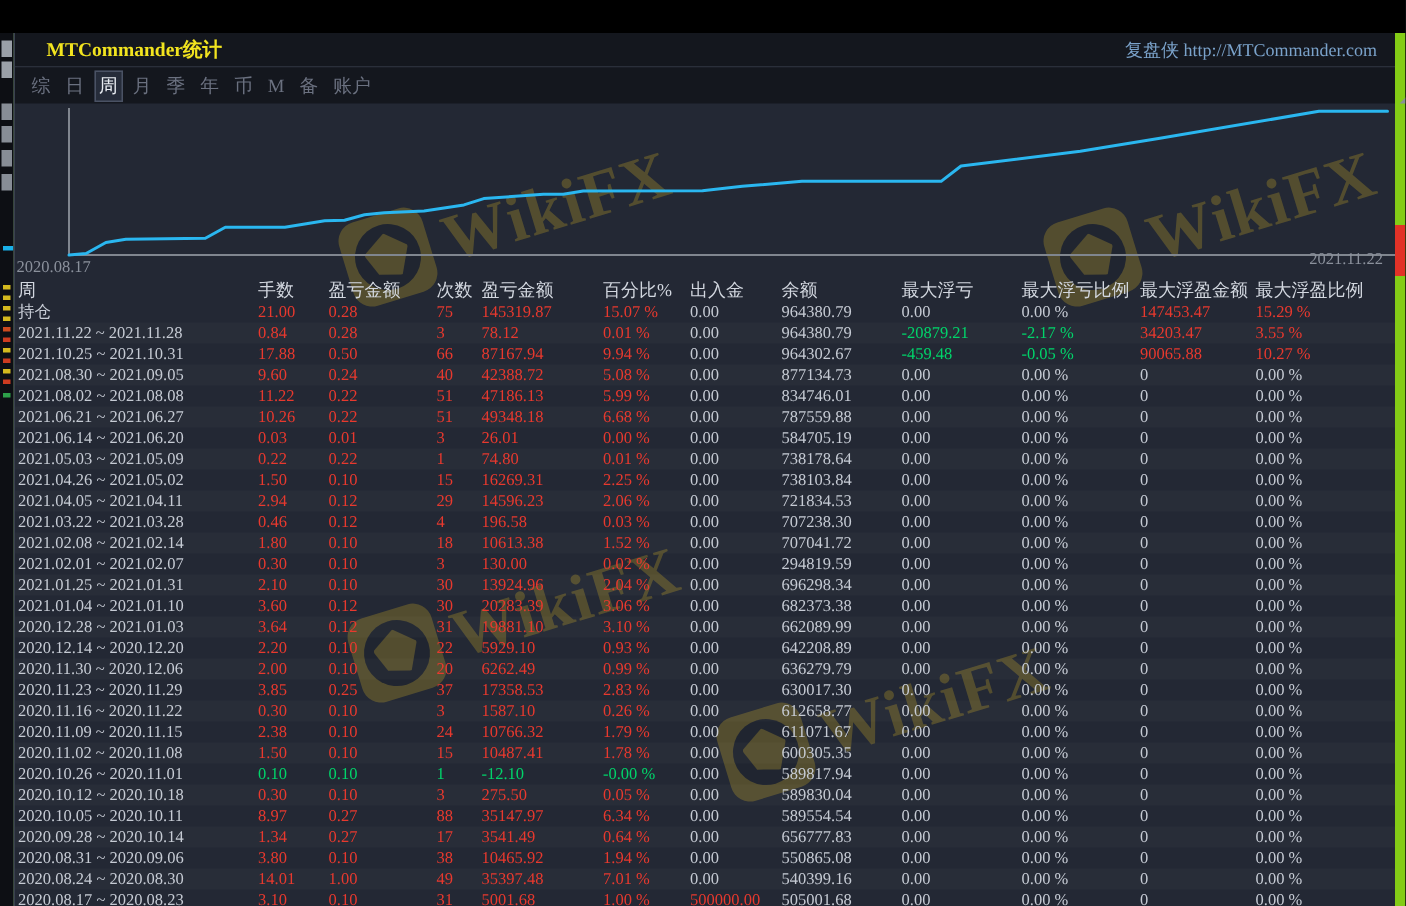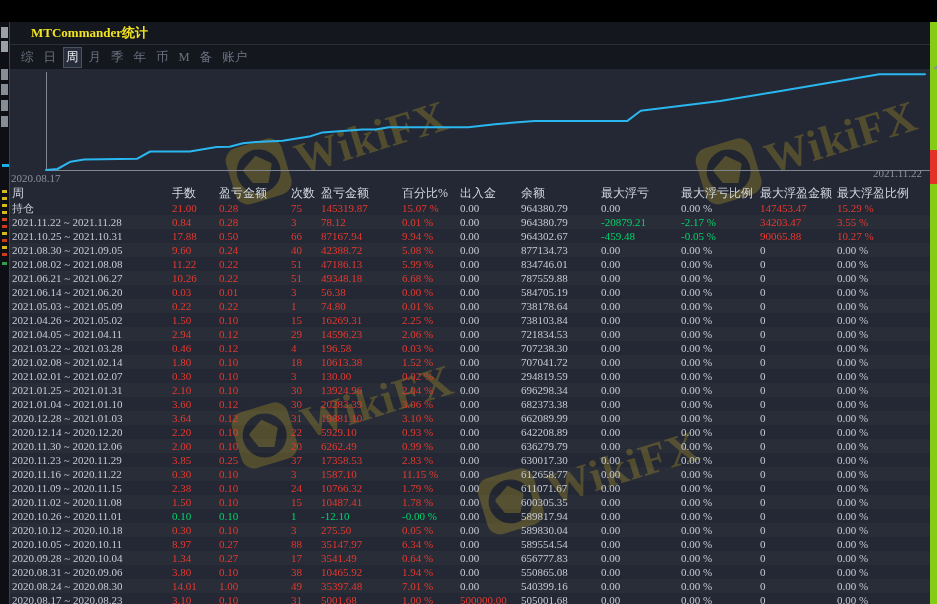--- a/index.html
+++ b/index.html
@@ -74,20 +74,21 @@
       <div class="frag" style="left: 2px; top: 217px; width: 5px; height: 3px; background: rgb(204, 59, 32);"></div>
       <div class="frag" style="left: 2px; top: 224px; width: 5px; height: 3px; background: rgb(212, 185, 30);"></div>
       <div class="frag" style="left: 2px; top: 231px; width: 5px; height: 3px; background: rgb(204, 59, 32);"></div>
       <div class="frag" style="left: 2px; top: 240px; width: 5px; height: 3px; background: rgb(45, 160, 74);"></div>
     </div>
 
   <div class="win">
 
     <div class="titlebar">
       <span class="title">MTCommander统计</span>
+      <span class="brand">复盘侠 http://MTCommander.com</span>
     </div>
 
     <div class="menubar" id="menubar">
         <span class="mi">综</span>
         <span class="mi">日</span>
         <span class="mi sel">周</span>
         <span class="mi">月</span>
         <span class="mi">季</span>
         <span class="mi">年</span>
         <span class="mi">币</span>
@@ -234,21 +235,21 @@
           <span class="cell c-w">0.00</span>
           <span class="cell c-w">0.00 %</span>
           <span class="cell c-w">0</span>
           <span class="cell c-w">0.00 %</span>
         </div>
         <div class="trow">
           <span class="cell c-w">2021.06.14 ~ 2021.06.20</span>
           <span class="cell c-r">0.03</span>
           <span class="cell c-r">0.01</span>
           <span class="cell c-r">3</span>
-          <span class="cell c-r">56.38</span>
+          <span class="cell c-r">26.01</span>
           <span class="cell c-r">0.00 %</span>
           <span class="cell c-w">0.00</span>
           <span class="cell c-w">584705.19</span>
           <span class="cell c-w">0.00</span>
           <span class="cell c-w">0.00 %</span>
           <span class="cell c-w">0</span>
           <span class="cell c-w">0.00 %</span>
         </div>
         <div class="trow">
           <span class="cell c-w">2021.05.03 ~ 2021.05.09</span>
@@ -417,21 +418,21 @@
           <span class="cell c-w">0.00 %</span>
           <span class="cell c-w">0</span>
           <span class="cell c-w">0.00 %</span>
         </div>
         <div class="trow">
           <span class="cell c-w">2020.11.16 ~ 2020.11.22</span>
           <span class="cell c-r">0.30</span>
           <span class="cell c-r">0.10</span>
           <span class="cell c-r">3</span>
           <span class="cell c-r">1587.10</span>
-          <span class="cell c-r">11.15 %</span>
+          <span class="cell c-r">0.26 %</span>
           <span class="cell c-w">0.00</span>
           <span class="cell c-w">612658.77</span>
           <span class="cell c-w">0.00</span>
           <span class="cell c-w">0.00 %</span>
           <span class="cell c-w">0</span>
           <span class="cell c-w">0.00 %</span>
         </div>
         <div class="trow">
           <span class="cell c-w">2020.11.09 ~ 2020.11.15</span>
           <span class="cell c-r">2.38</span>
@@ -496,21 +497,21 @@
           <span class="cell c-r">35147.97</span>
           <span class="cell c-r">6.34 %</span>
           <span class="cell c-w">0.00</span>
           <span class="cell c-w">589554.54</span>
           <span class="cell c-w">0.00</span>
           <span class="cell c-w">0.00 %</span>
           <span class="cell c-w">0</span>
           <span class="cell c-w">0.00 %</span>
         </div>
         <div class="trow">
-          <span class="cell c-w">2020.09.28 ~ 2020.10.04</span>
+          <span class="cell c-w">2020.09.28 ~ 2020.10.14</span>
           <span class="cell c-r">1.34</span>
           <span class="cell c-r">0.27</span>
           <span class="cell c-r">17</span>
           <span class="cell c-r">3541.49</span>
           <span class="cell c-r">0.64 %</span>
           <span class="cell c-w">0.00</span>
           <span class="cell c-w">656777.83</span>
           <span class="cell c-w">0.00</span>
           <span class="cell c-w">0.00 %</span>
           <span class="cell c-w">0</span>

